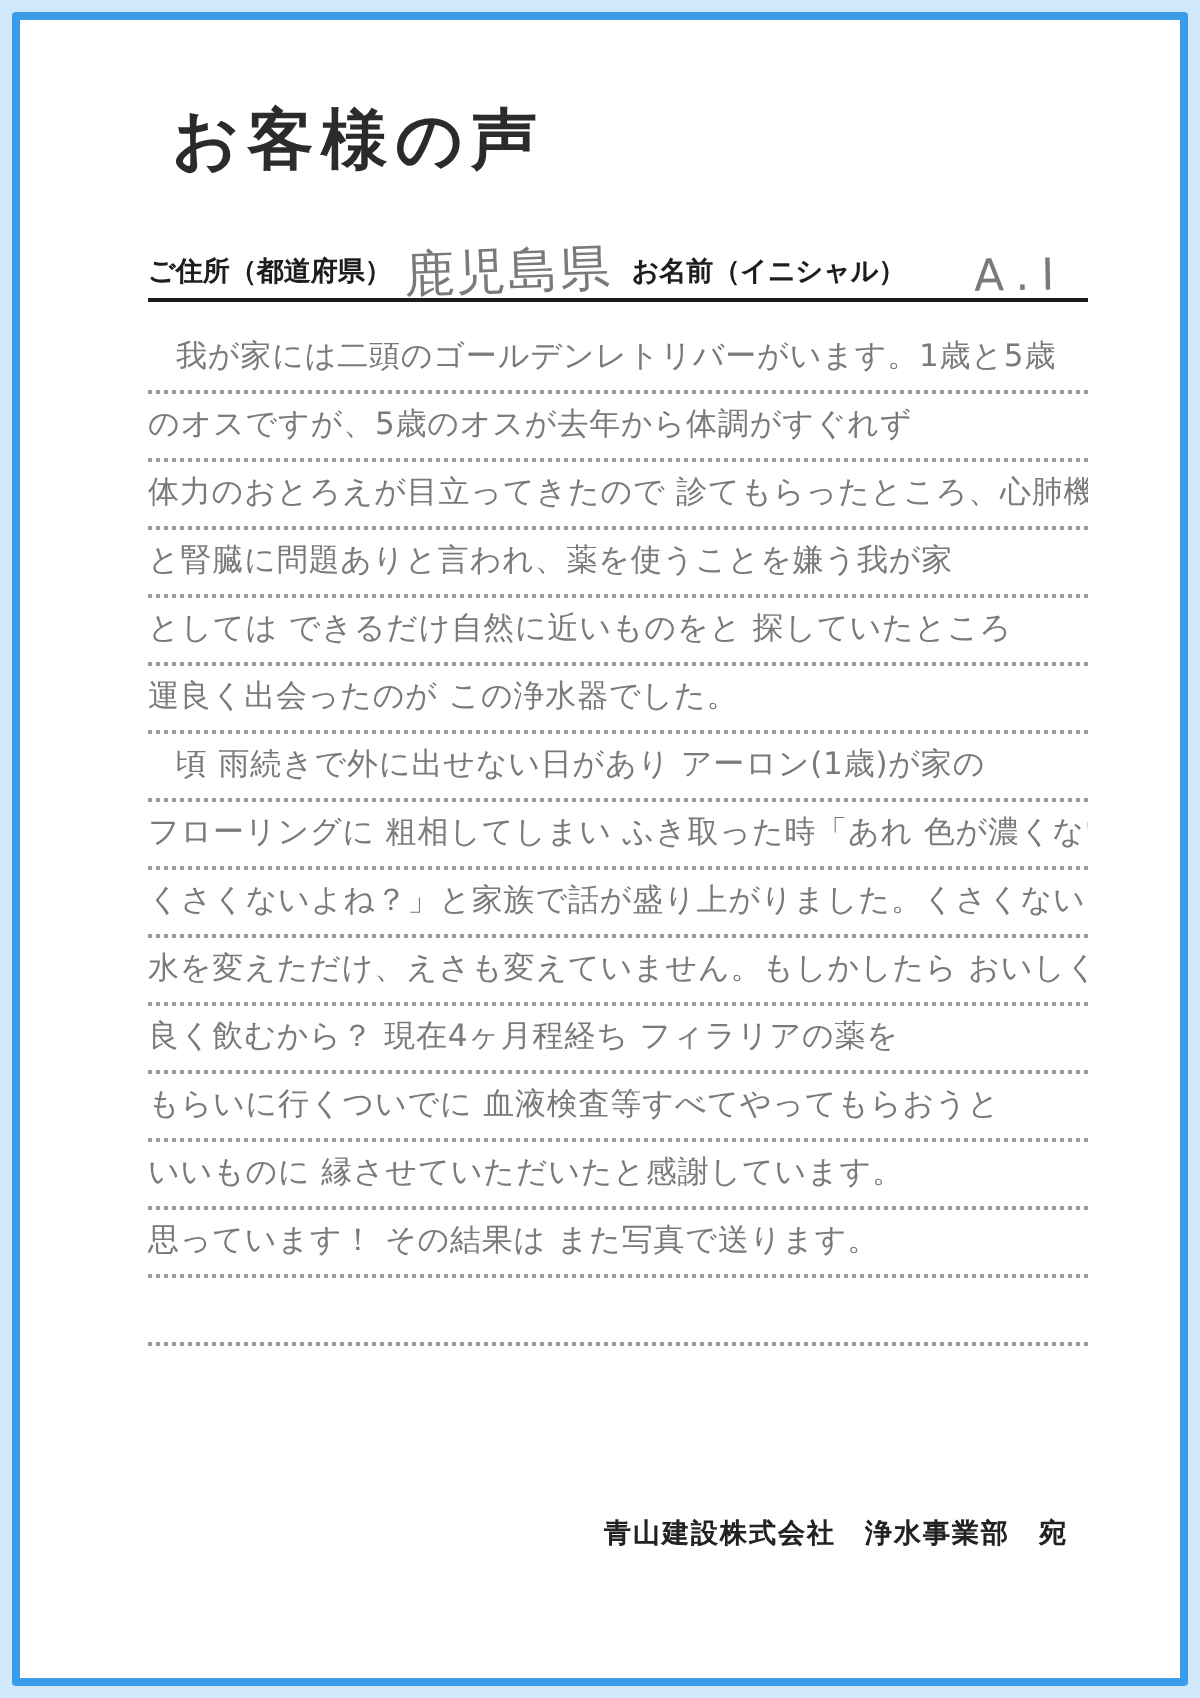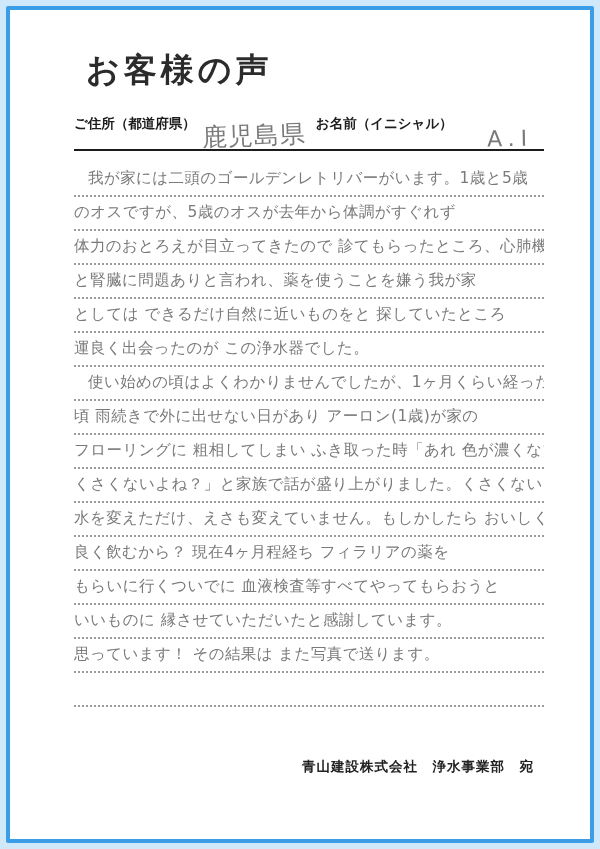--- a/index.html
+++ b/index.html
@@ -38,21 +38,21 @@
     height:36px;
     border-bottom:2px solid #1c1c1c;
     display:flex;
     align-items:flex-end;
     white-space:nowrap;
   }
   .form-label{
     font-size:13.5px;
     font-weight:bold;
     color:#1d1d1d;
-    padding-bottom:16px;
+    padding-bottom:4px;
   }
   .hand{
     color:var(--ink);
     letter-spacing:1px;
   }
   .address-value{
     font-size:25px;
     margin:0 10px 0 6px;
     transform:rotate(-2deg);
     position:relative;
@@ -107,21 +107,20 @@
     <span class="hand name-value">A.I</span>
   </div>
 
   <div class="lines">
     <div class="line hand">我が家には二頭のゴールデンレトリバーがいます。1歳と5歳</div>
     <div class="line hand">のオスですが、5歳のオスが去年から体調がすぐれず</div>
     <div class="line hand">体力のおとろえが目立ってきたので 診てもらったところ、心肺機能</div>
     <div class="line hand">と腎臓に問題ありと言われ、薬を使うことを嫌う我が家</div>
     <div class="line hand">としては できるだけ自然に近いものをと 探していたところ</div>
     <div class="line hand">運良く出会ったのが この浄水器でした。</div>
-    <div class="line hand">使い始めの頃はよくわかりませんでしたが、1ヶ月くらい経った</div>
     <div class="line hand">頃 雨続きで外に出せない日があり アーロン(1歳)が家の</div>
     <div class="line hand">フローリングに 粗相してしまい ふき取った時「あれ 色が濃くない、</div>
     <div class="line hand">くさくないよね？」と家族で話が盛り上がりました。くさくない？？</div>
     <div class="line hand">水を変えただけ、えさも変えていません。もしかしたら おいしくて</div>
     <div class="line hand">良く飲むから？ 現在4ヶ月程経ち フィラリアの薬を</div>
     <div class="line hand">もらいに行くついでに 血液検査等すべてやってもらおうと</div>
     <div class="line hand">いいものに 縁させていただいたと感謝しています。</div>
     <div class="line hand">思っています！ その結果は また写真で送ります。</div>
     <div class="line hand"></div>
   </div>

